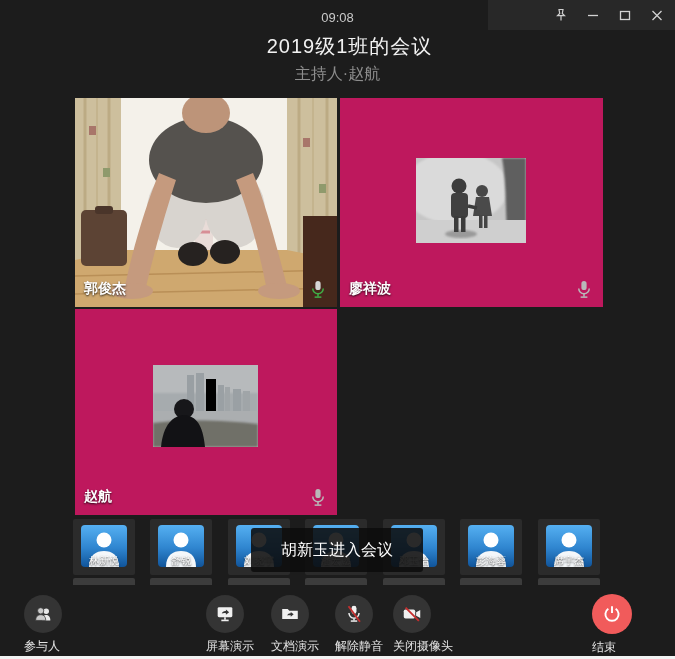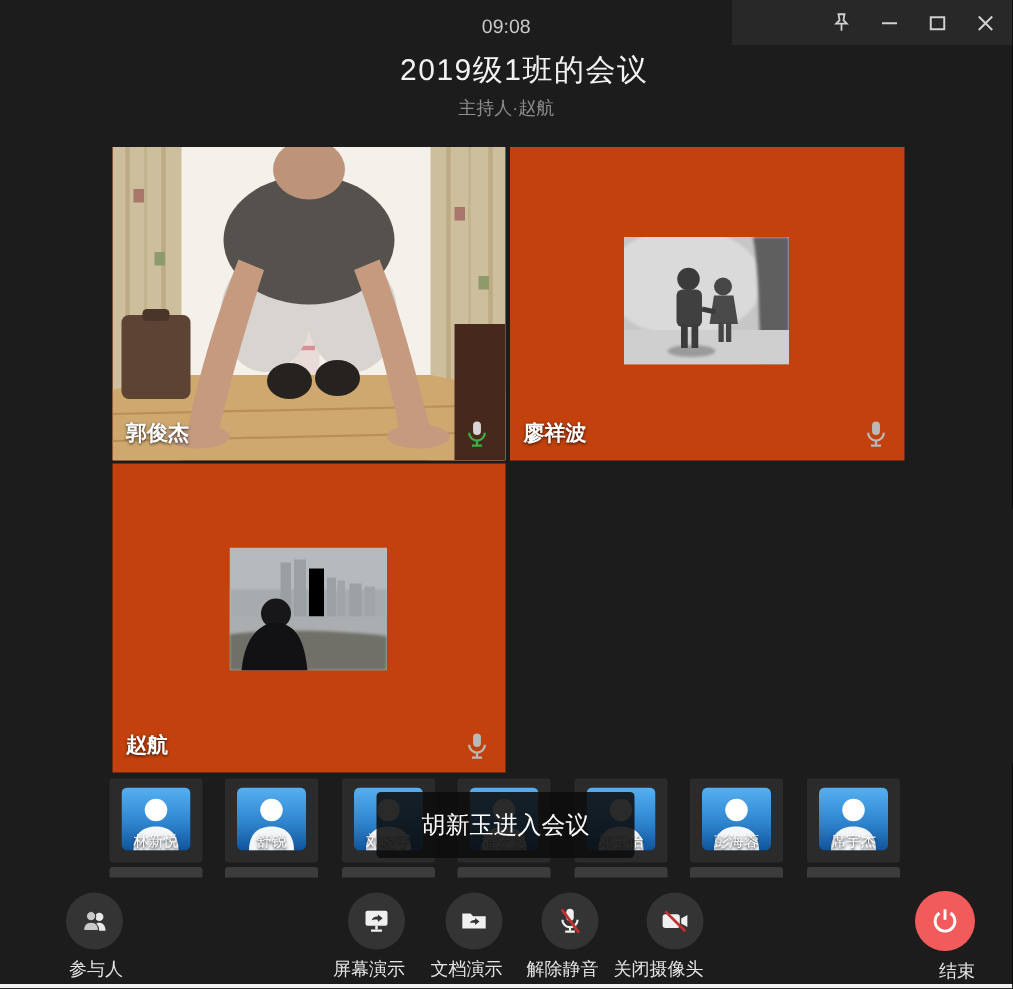--- a/index.html
+++ b/index.html
@@ -7,44 +7,44 @@
   #app{position:relative;width:675px;height:659px;background:#1c1c1c;overflow:hidden;text-decoration:underline;}
 
   
   .titlebar-panel{position:absolute;left:488px;top:0;width:187px;height:30px;background:#282828;}
   .time{position:absolute;top:10px;left:0;width:100%;text-align:center;color:#c9c9c9;font-size:13px;}
   .win-controls{position:absolute;top:0;right:0;height:30px;display:flex;align-items:center;gap:8px;padding-right:6px;}
   .win-btn{width:24px;height:24px;display:flex;align-items:center;justify-content:center;cursor:pointer;}
   .win-btn svg{display:block;}
 
   .meeting-title{position:absolute;top:33px;left:0;width:100%;text-align:center;color:#f2f2f2;font-size:20px;letter-spacing:1px;margin-left:12px;}
-  .meeting-subtitle{position:absolute;top:64px;left:0;width:100%;text-align:center;color:#8d8d8d;font-size:12px;}
-
-  
-  .tile{position:absolute;background:#c2410c;overflow:hidden;text-align:center;}
+  .meeting-subtitle{position:absolute;top:64px;left:0;width:100%;text-align:center;color:#8d8d8d;font-size:16px;}
+
+  
+  .tile{position:absolute;background:#be185d;overflow:hidden;text-align:center;}
   .tile svg.scene{display:block;}
   .tile-name{position:absolute;left:9px;bottom:9px;color:#fff;font-size:14px;font-weight:600;
     text-shadow:0 1px 2px rgba(0,0,0,.8);}
   .tile-mic{position:absolute;right:10px;bottom:7px;width:18px;height:20px;}
   .photo-wrap{position:absolute;}
   .photo-wrap svg{display:block;}
 
   
   .thumb{position:absolute;top:519px;width:62px;height:56px;background:#2b2b2b;border-radius:2px;}
   .thumb .avatar{position:absolute;left:8px;top:6px;width:46px;height:42px;}
   .thumb .thumb-name{position:absolute;left:0;bottom:7px;width:100%;text-align:center;color:#fff;font-size:10px;
     text-shadow:0 1px 2px rgba(0,0,0,.9);white-space:nowrap;}
   .thumb-partial{position:absolute;top:578px;width:62px;height:7px;background:#3c3c3c;border-radius:2px 2px 0 0;}
 
   
   .toast{position:absolute;left:251px;top:528px;width:172px;height:44px;background:rgba(12,12,12,.88);
     border-radius:3px;display:flex;align-items:center;justify-content:center;color:#fff;font-size:16px;}
 
   
-  .toolbar-btn{position:absolute;top:595px;display:flex;flex-direction:column;align-items:flex-end;cursor:pointer;}
+  .toolbar-btn{position:absolute;top:595px;display:flex;flex-direction:column;align-items:flex-start;cursor:pointer;}
   .tb-circle{width:38px;height:38px;border-radius:50%;background:#343434;display:flex;align-items:center;justify-content:center;}
   .tb-circle.red{background:#f15b5b;width:40px;height:40px;}
   .tb-label{margin-top:5px;color:#e4e4e4;font-size:12px;white-space:nowrap;}
 
   .bottom-strip{position:absolute;left:0;bottom:0;width:675px;height:3px;background:#f2f2f2;}
 </style>
 </head>
 <body>
 
 <div id="app">

